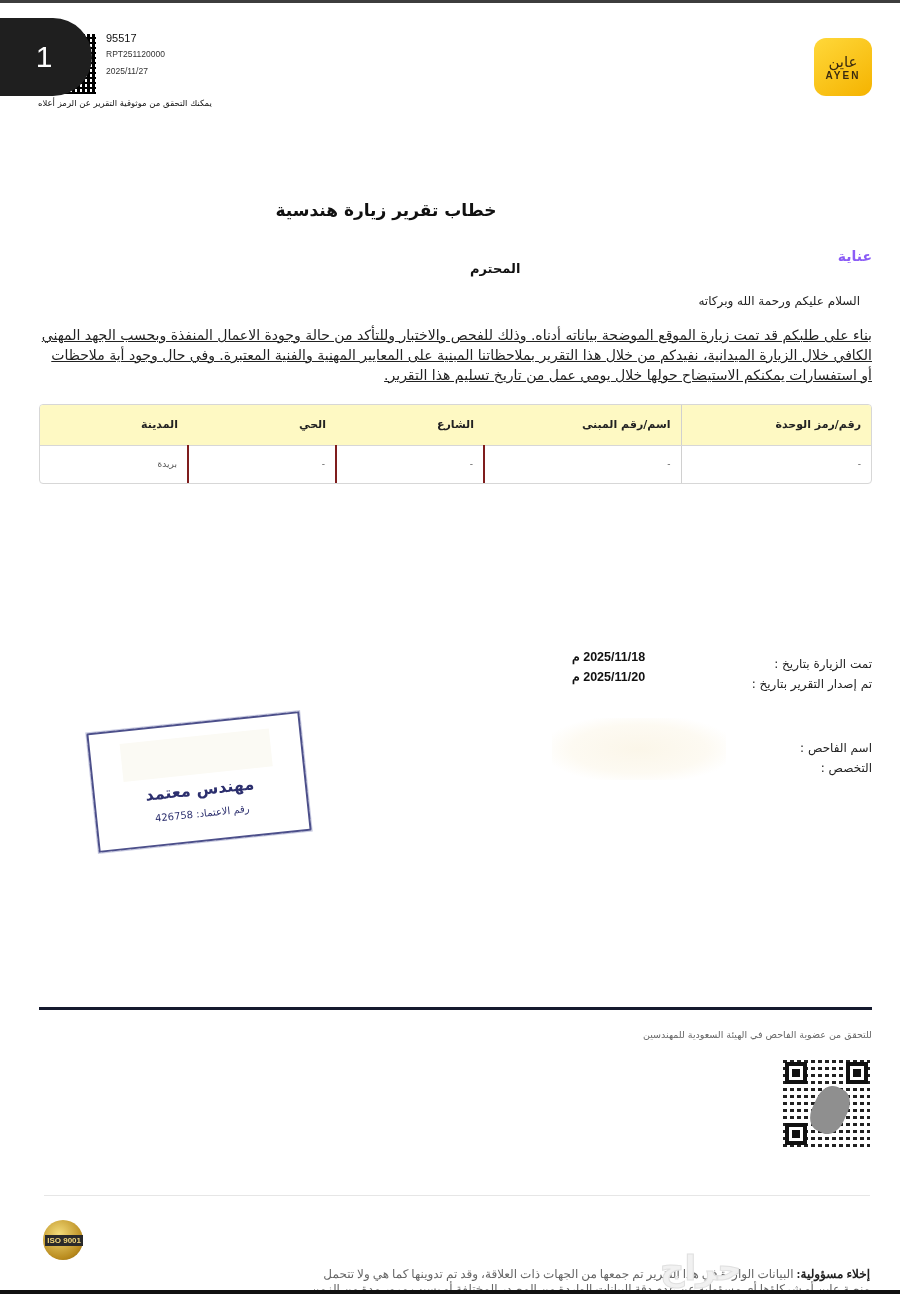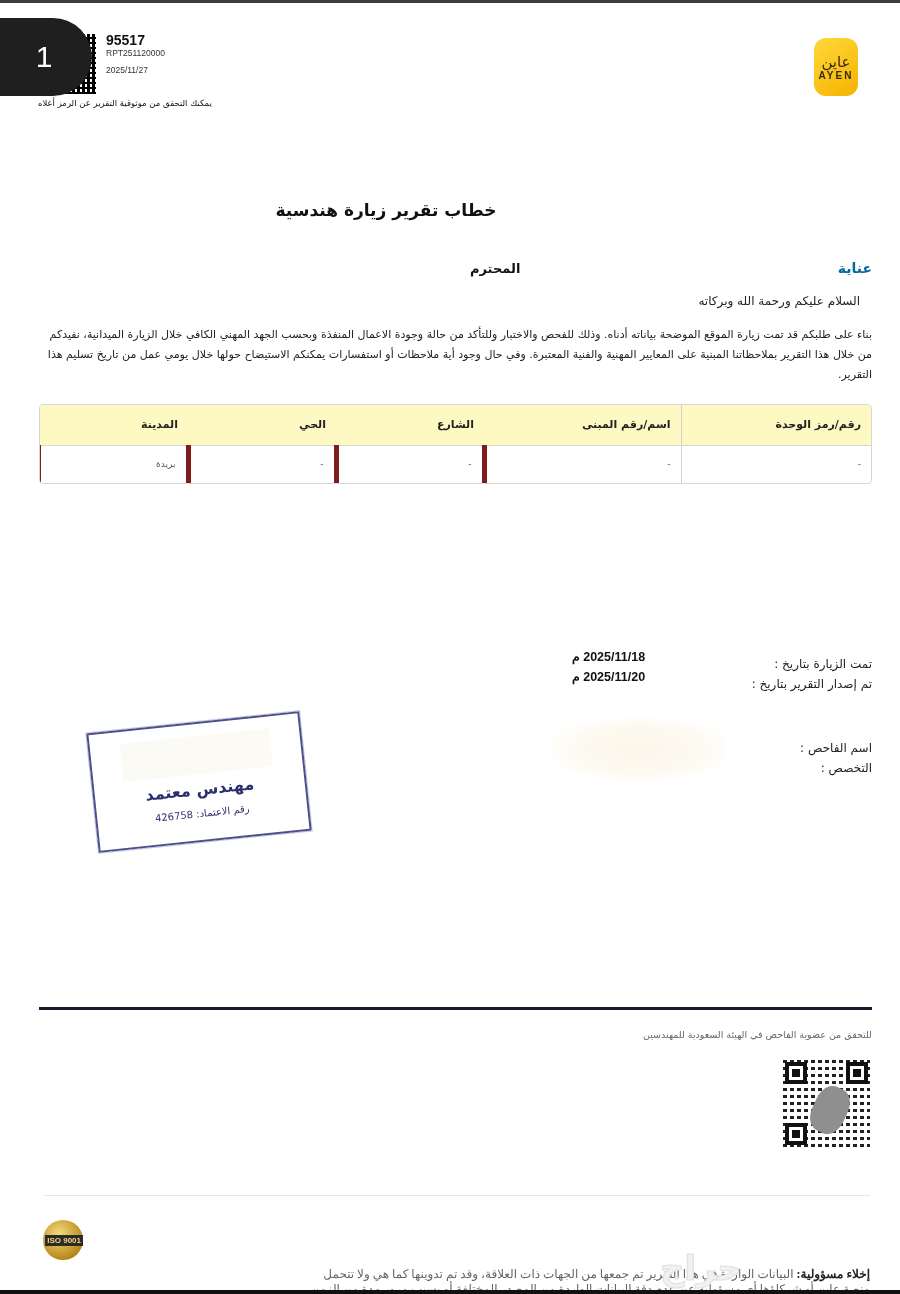--- a/index.html
+++ b/index.html
@@ -7,43 +7,43 @@
     body { position: relative; font-family: "DejaVu Sans", sans-serif; color: #222; }
     .topbar { position: absolute; left: 0; top: 0; width: 900px; height: 3px; background: #3d3d3d; }
     .bottombar { position: absolute; left: 0; bottom: 0; width: 900px; height: 4px; background: #111; }
 
     
     .page-badge { position: absolute; left: 0; top: 18px; width: 92px; height: 78px; background: #1f1f1f; border-radius: 0 40px 40px 0; color: #fff; font-size: 30px; font-family: "Liberation Sans", sans-serif; display: flex; align-items: center; justify-content: center; padding-right: 4px; z-index: 3; }
     .qr-top { position: absolute; left: 52px; top: 34px; width: 44px; height: 60px; background:
       repeating-linear-gradient(90deg, #000 0 3px, #fff 3px 5px),
       repeating-linear-gradient(0deg, #000 0 2px, #fff 2px 5px); background-blend-mode: multiply; z-index: 1; }
     .ref-block { position: absolute; left: 106px; top: 32px; }
-    .ref-number { font-family: "Liberation Sans", sans-serif; font-weight: bold; font-size: 14px; color: #111; }
-    .ref-code { font-size: 8.5px; color: #333; font-family: "Liberation Sans", sans-serif; }
+    .ref-number { font-family: "Liberation Sans", sans-serif; font-weight: normal; font-size: 11px; color: #111; }
+    .ref-code { font-size: 8.5px; color: #333; margin-top: 5px; font-family: "Liberation Sans", sans-serif; }
     .ref-date { font-size: 8.5px; color: #333; margin-top: 7px; font-family: "Liberation Sans", sans-serif; }
     .verify-note { position: absolute; left: 38px; top: 98px; width: 186px; font-size: 8.5px; color: #111; direction: rtl; text-align: left; white-space: nowrap; }
 
     
-    .logo { position: absolute; left: 814px; top: 38px; width: 44px; height: 58px; border-radius: 12px; background: linear-gradient(145deg, #ffd83a, #f5b300); display: flex; flex-direction: column; align-items: center; justify-content: center; }
+    .logo { position: absolute; left: 814px; top: 38px; width: 58px; height: 58px; border-radius: 12px; background: linear-gradient(145deg, #ffd83a, #f5b300); display: flex; flex-direction: column; align-items: center; justify-content: center; }
     .logo-ar { font-size: 15px; color: #3a2a10; line-height: 16px; direction: rtl; }
     .logo-en { font-size: 10px; letter-spacing: 2px; font-weight: bold; color: #3a2a10; font-family: "Liberation Sans", sans-serif; }
 
     .doc-title { position: absolute; left: 0; width: 772px; top: 200px; text-align: center; font-size: 17px; font-weight: bold; color: #111; direction: rtl; }
 
     .rtl { direction: rtl; text-align: right; }
-    .addressee { position: absolute; right: 28px; top: 260px; font-size: 14px; font-weight: bold; color: #0369a1; }
+    .addressee { position: absolute; right: 28px; top: 248px; font-size: 14px; font-weight: bold; color: #8b5cf6; }
     .respected { position: absolute; left: 470px; top: 261px; font-size: 13px; font-weight: bold; color: #111; direction: rtl; }
     .greeting { position: absolute; right: 40px; top: 294px; font-size: 12px; color: #222; }
-    .intro { position: absolute; right: 28px; left: 40px; top: 325px; font-size: 11px; line-height: 20px; color: #222; }
+    .intro { position: absolute; right: 28px; left: 40px; top: 325px; font-size: 14px; line-height: 20px; color: #222; text-decoration: underline; }
 
     
     .info-table { position: absolute; left: 39px; top: 404px; width: 833px; border: 1.5px solid #d7d7d7; border-radius: 4px; overflow: hidden; direction: rtl; }
     .info-table table { width: 100%; border-collapse: collapse; table-layout: fixed; }
     .info-table th { background: #fef9c3; height: 40px; font-size: 11px; font-weight: bold; text-align: right; padding: 0 10px; color: #222; border-bottom: 1.5px solid #d7d7d7; }
-    .info-table td { height: 38px; font-size: 9px; text-align: right; padding: 0 10px; color: #555; border-left: 5px solid #7f1d1d; }
+    .info-table td { height: 38px; font-size: 9px; text-align: right; padding: 0 10px; color: #555; border-left: 2px solid #7f1d1d; }
     .info-table th.sep, .info-table td.sep { border-left: 1.5px solid #d0d0d0; }
 
     
     .dates { position: absolute; right: 28px; top: 646px; width: 300px; font-size: 12px; }
     .date-row { display: flex; justify-content: space-between; direction: rtl; height: 20px; align-items: center; }
     .date-label { color: #222; margin-top: 15px; }
     .date-value { font-weight: bold; color: #111; font-family: "Liberation Sans", sans-serif; font-size: 12.5px; direction: rtl; }
 
     .inspector { position: absolute; right: 28px; top: 738px; font-size: 12px; color: #222; line-height: 20px; }
     .blur-sig { position: absolute; left: 552px; top: 718px; width: 174px; height: 62px; background: radial-gradient(ellipse at center, #fbf6e9 0%, #fdfaf2 55%, #ffffff 80%); }

